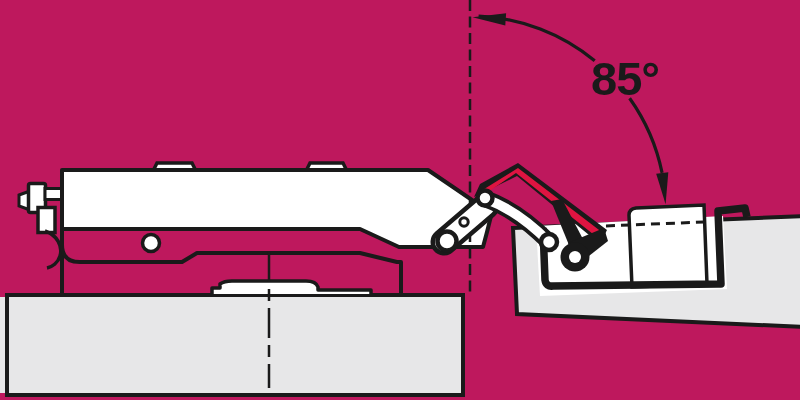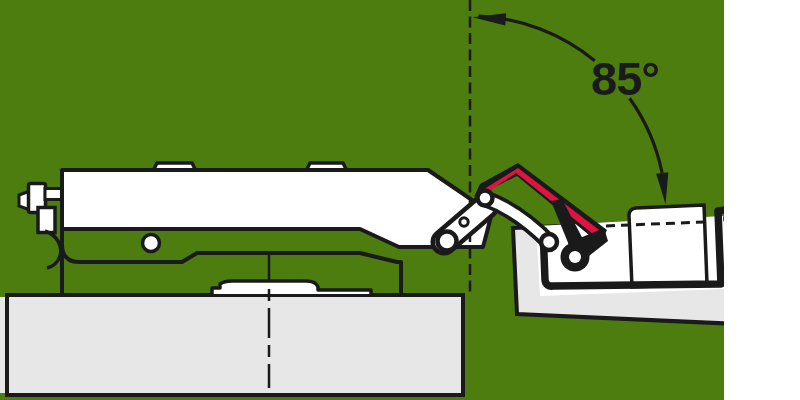--- a/index.html
+++ b/index.html
@@ -1,16 +1,16 @@
 <!DOCTYPE html>
 <html><head>
 <meta charset="utf-8">
 <style>
   html,body{margin:0;padding:0;background:#ffffff;}
-  .stage{position:relative;width:724px;height:400px;background:#4d7c0f;overflow:hidden;}
+  .stage{position:relative;width:800px;height:400px;background:#be185d;overflow:hidden;}
   .diagram-svg{display:block;width:800px;height:400px;}
   .angle-text{font-family:"Liberation Sans", sans-serif;font-weight:bold;font-size:47px;letter-spacing:-1px;fill:#1a1a1a;}
 </style>
 </head>
 <body>
 
 <div class="stage">
 <svg class="diagram-svg" viewBox="0 0 800 400">
 
   <g>

